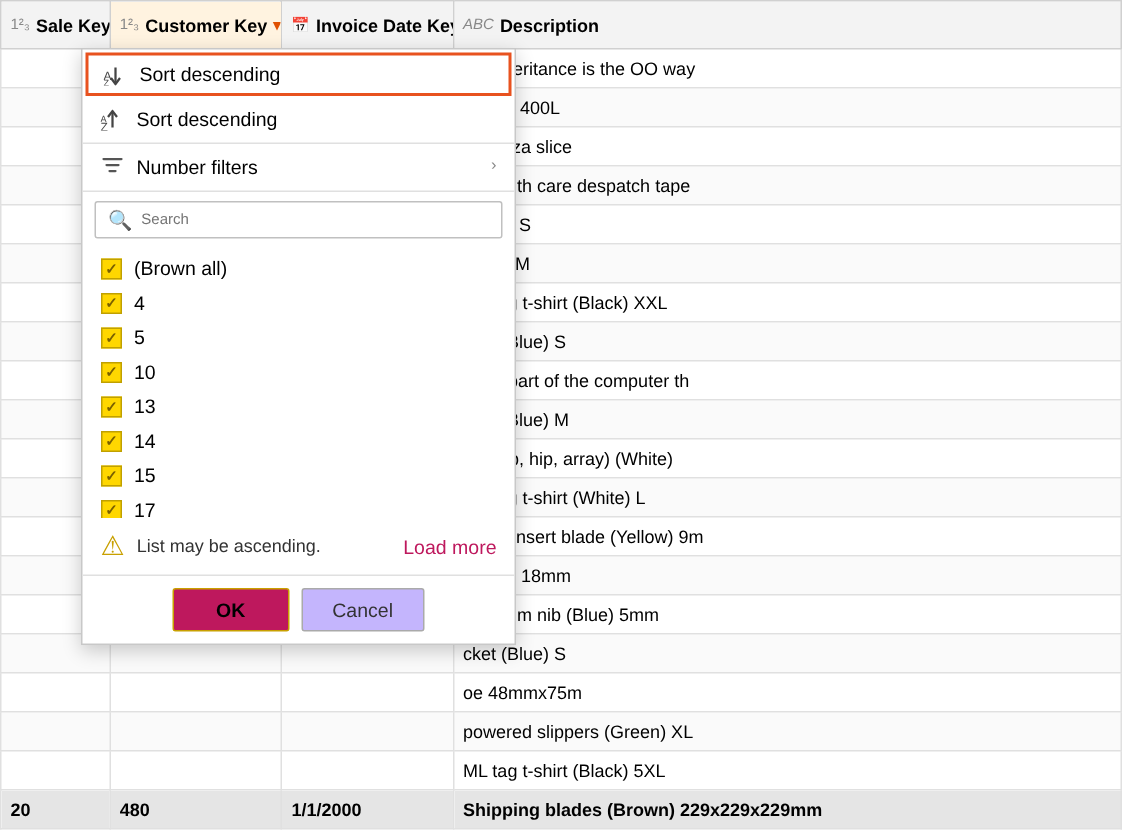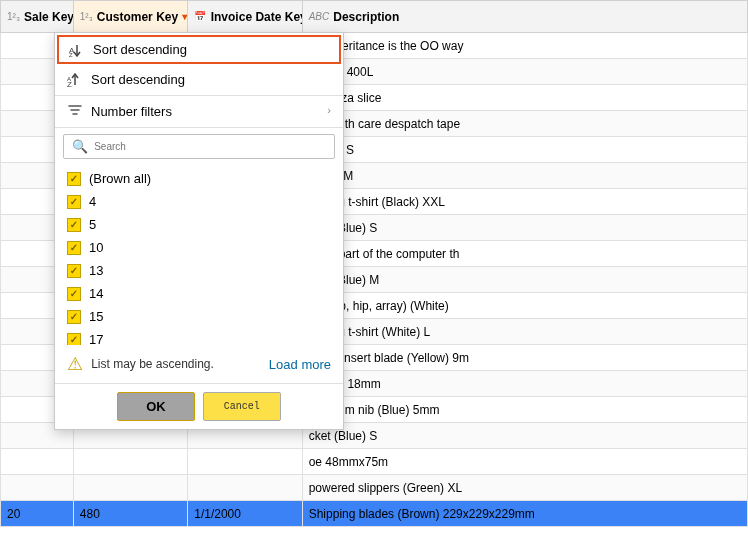--- a/index.html
+++ b/index.html
@@ -214,64 +214,63 @@
       color: #333;
     }
 
     .warning-icon {
       font-size: 18px;
       color: #c8a000;
     }
 
     .load-more-btn {
       margin-left: auto;
-      color: #0369a1;
+      color: #be185d;
       cursor: pointer;
       font-size: 13px;
       text-decoration: none;
       background: none;
       border: none;
       padding: 0;
     }
 
     
     .action-row {
       display: flex;
       justify-content: center;
       gap: 8px;
       padding: 8px 12px;
       border-top: 1px solid #e0e0e0;
     }
 
     .btn-ok {
-      background: #a3a3a3;
+      background: #be185d;
       border: 1px solid #c8a000;
       color: #000;
       font-size: 13px;
       font-weight: 600;
       padding: 6px 28px;
       cursor: pointer;
       border-radius: 2px;
     }
 
     .btn-cancel {
-      background: #fde047;
+      background: #c4b5fd;
       border: 1px solid #aaa;
       color: #333;
-      font-size: 10px;
+      font-size: 13px;
       padding: 6px 20px;
       cursor: pointer;
       border-radius: 2px;
-      font-family: Liberation Mono, monospace;
     }
 
     
     .footer-row td {
-      background: #3b82f6;
-      font-weight: 400;
+      background: #e5e5e5;
+      font-weight: 700;
     }
 
     
     .icon-123 {
       font-size: 9px;
       color: #666;
       font-weight: bold;
     }
     .icon-abc {
       font-size: 9px;
@@ -422,20 +421,26 @@
           <td></td>
           <td></td>
           <td>oe 48mmx75m</td>
         </tr>
         <tr>
           <td></td>
           <td></td>
           <td></td>
           <td>powered slippers (Green) XL</td>
         </tr>
+        <tr>
+          <td></td>
+          <td></td>
+          <td></td>
+          <td>ML tag t-shirt (Black) 5XL</td>
+        </tr>
       </tbody>
     <tfoot>
       <tr class="footer-row">
         <td>20</td>
         <td>480</td>
         <td>1/1/2000</td>
         <td>Shipping blades (Brown) 229x229x229mm</td>
       </tr>
     </tfoot>
   </table>

